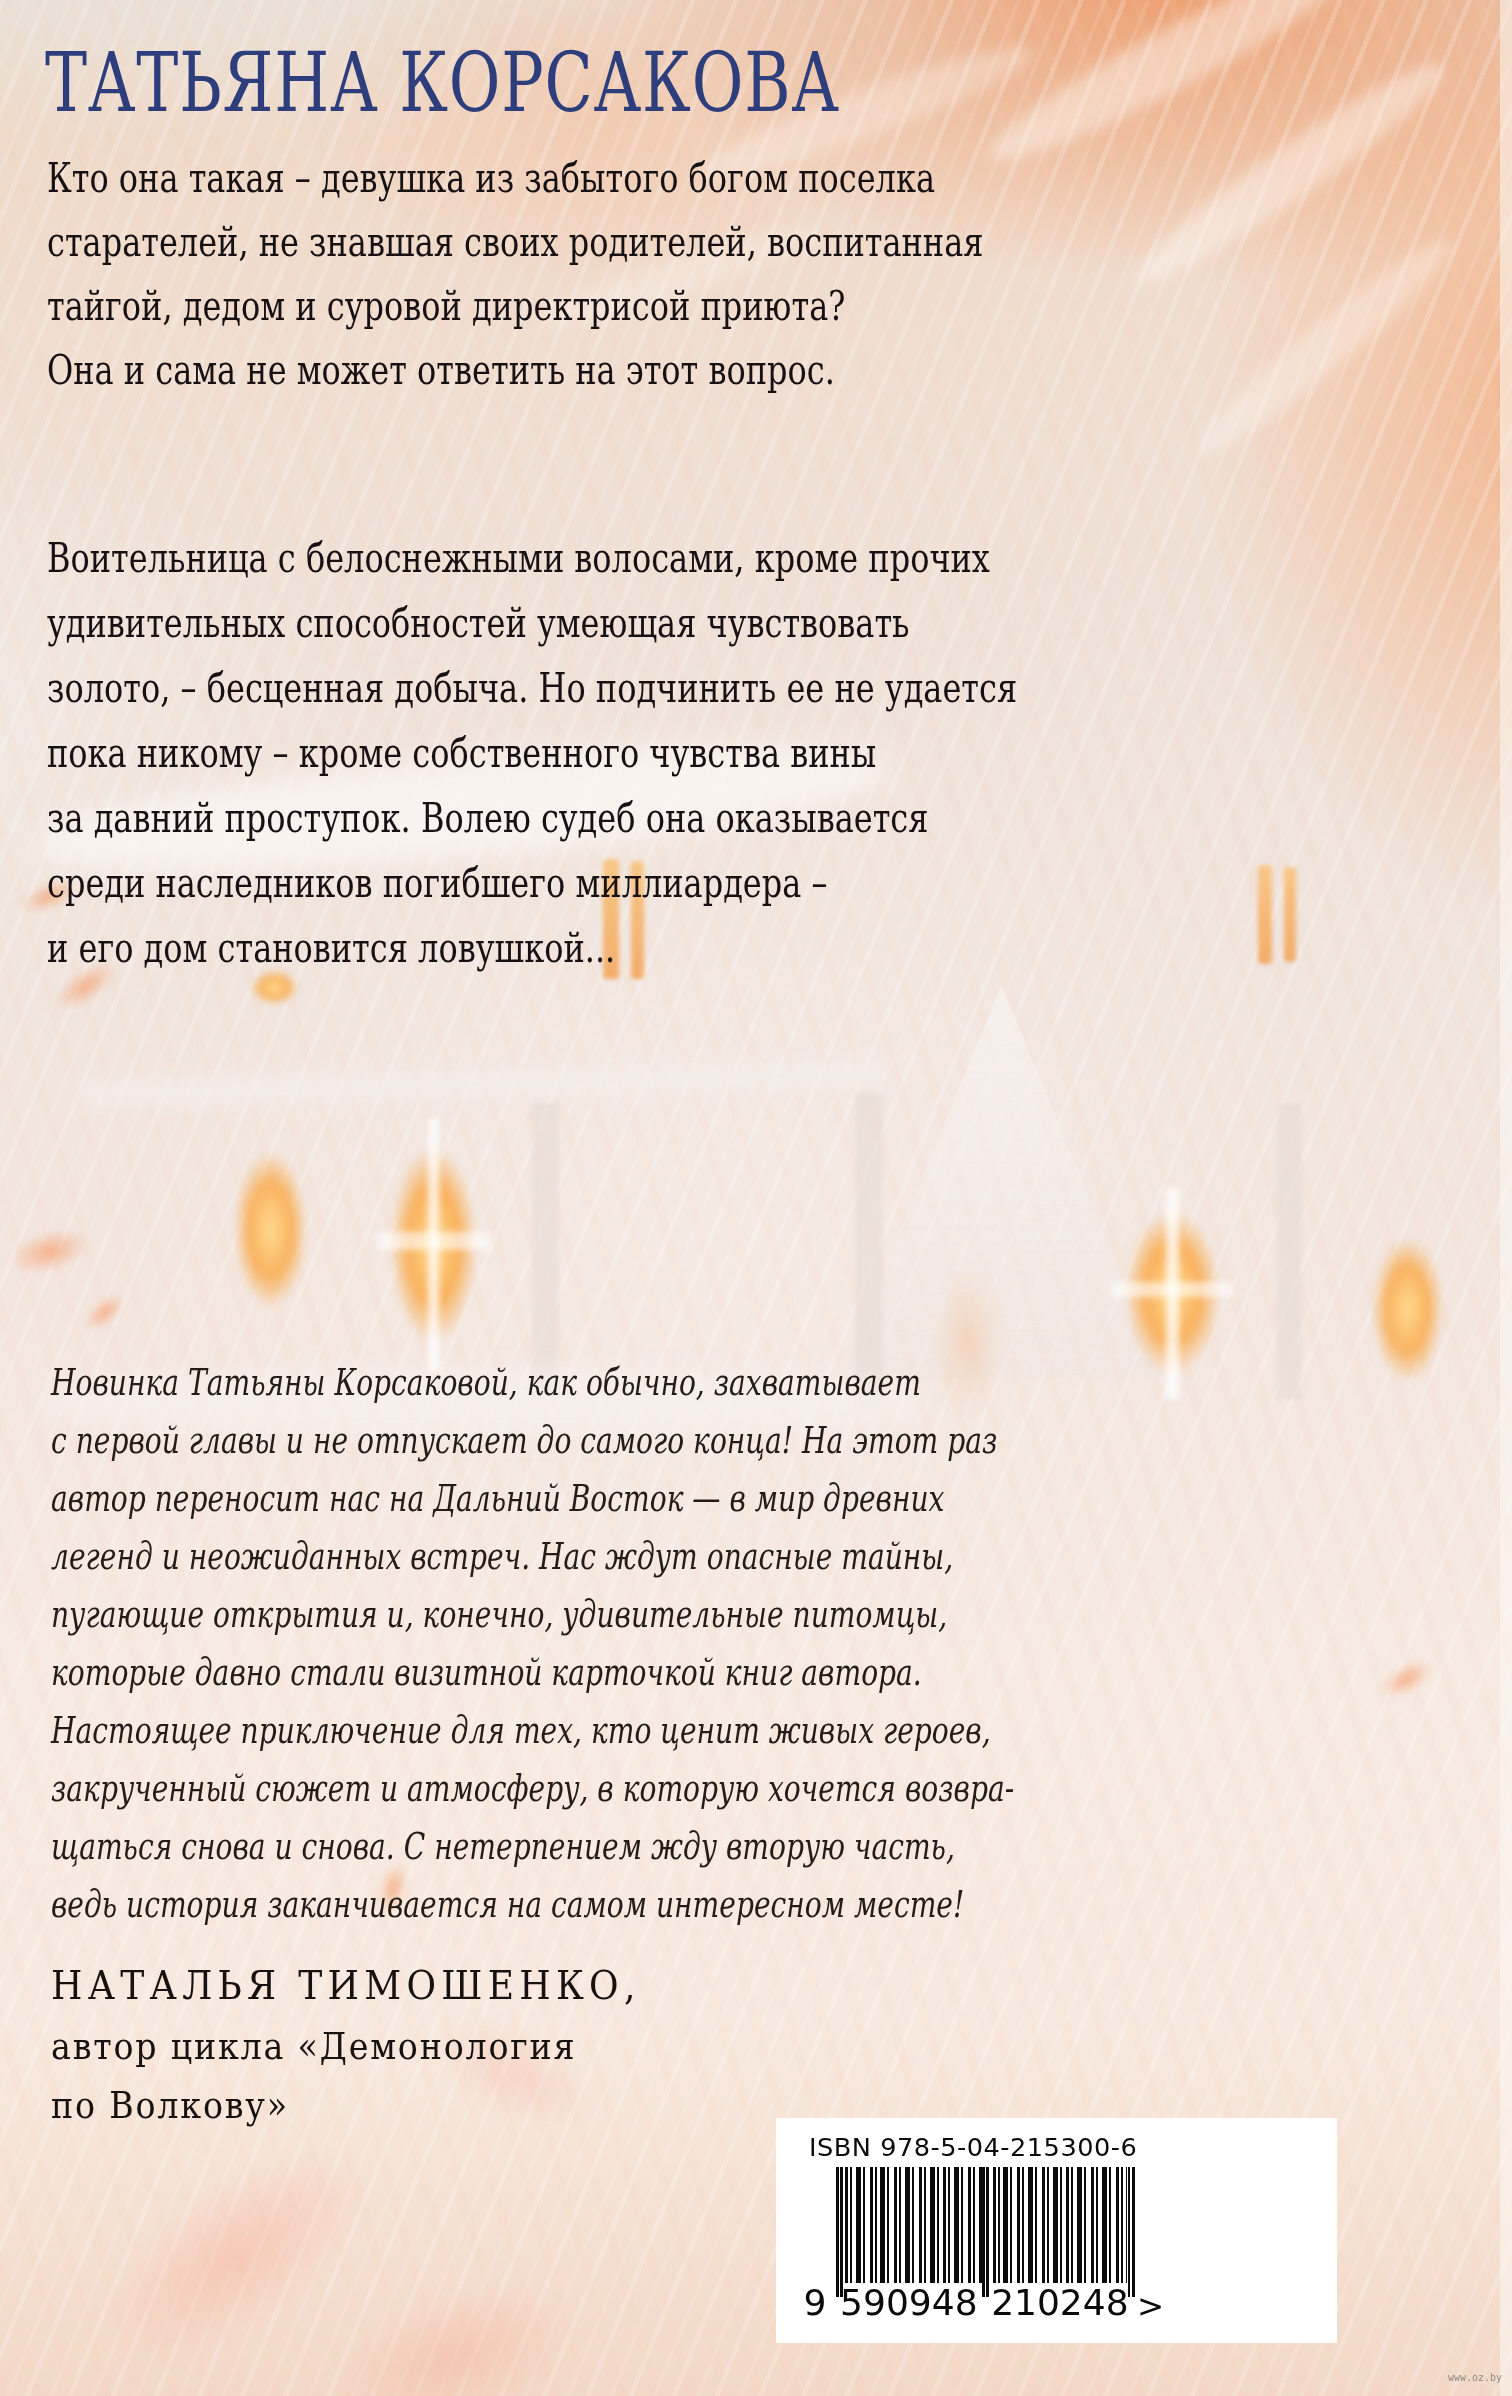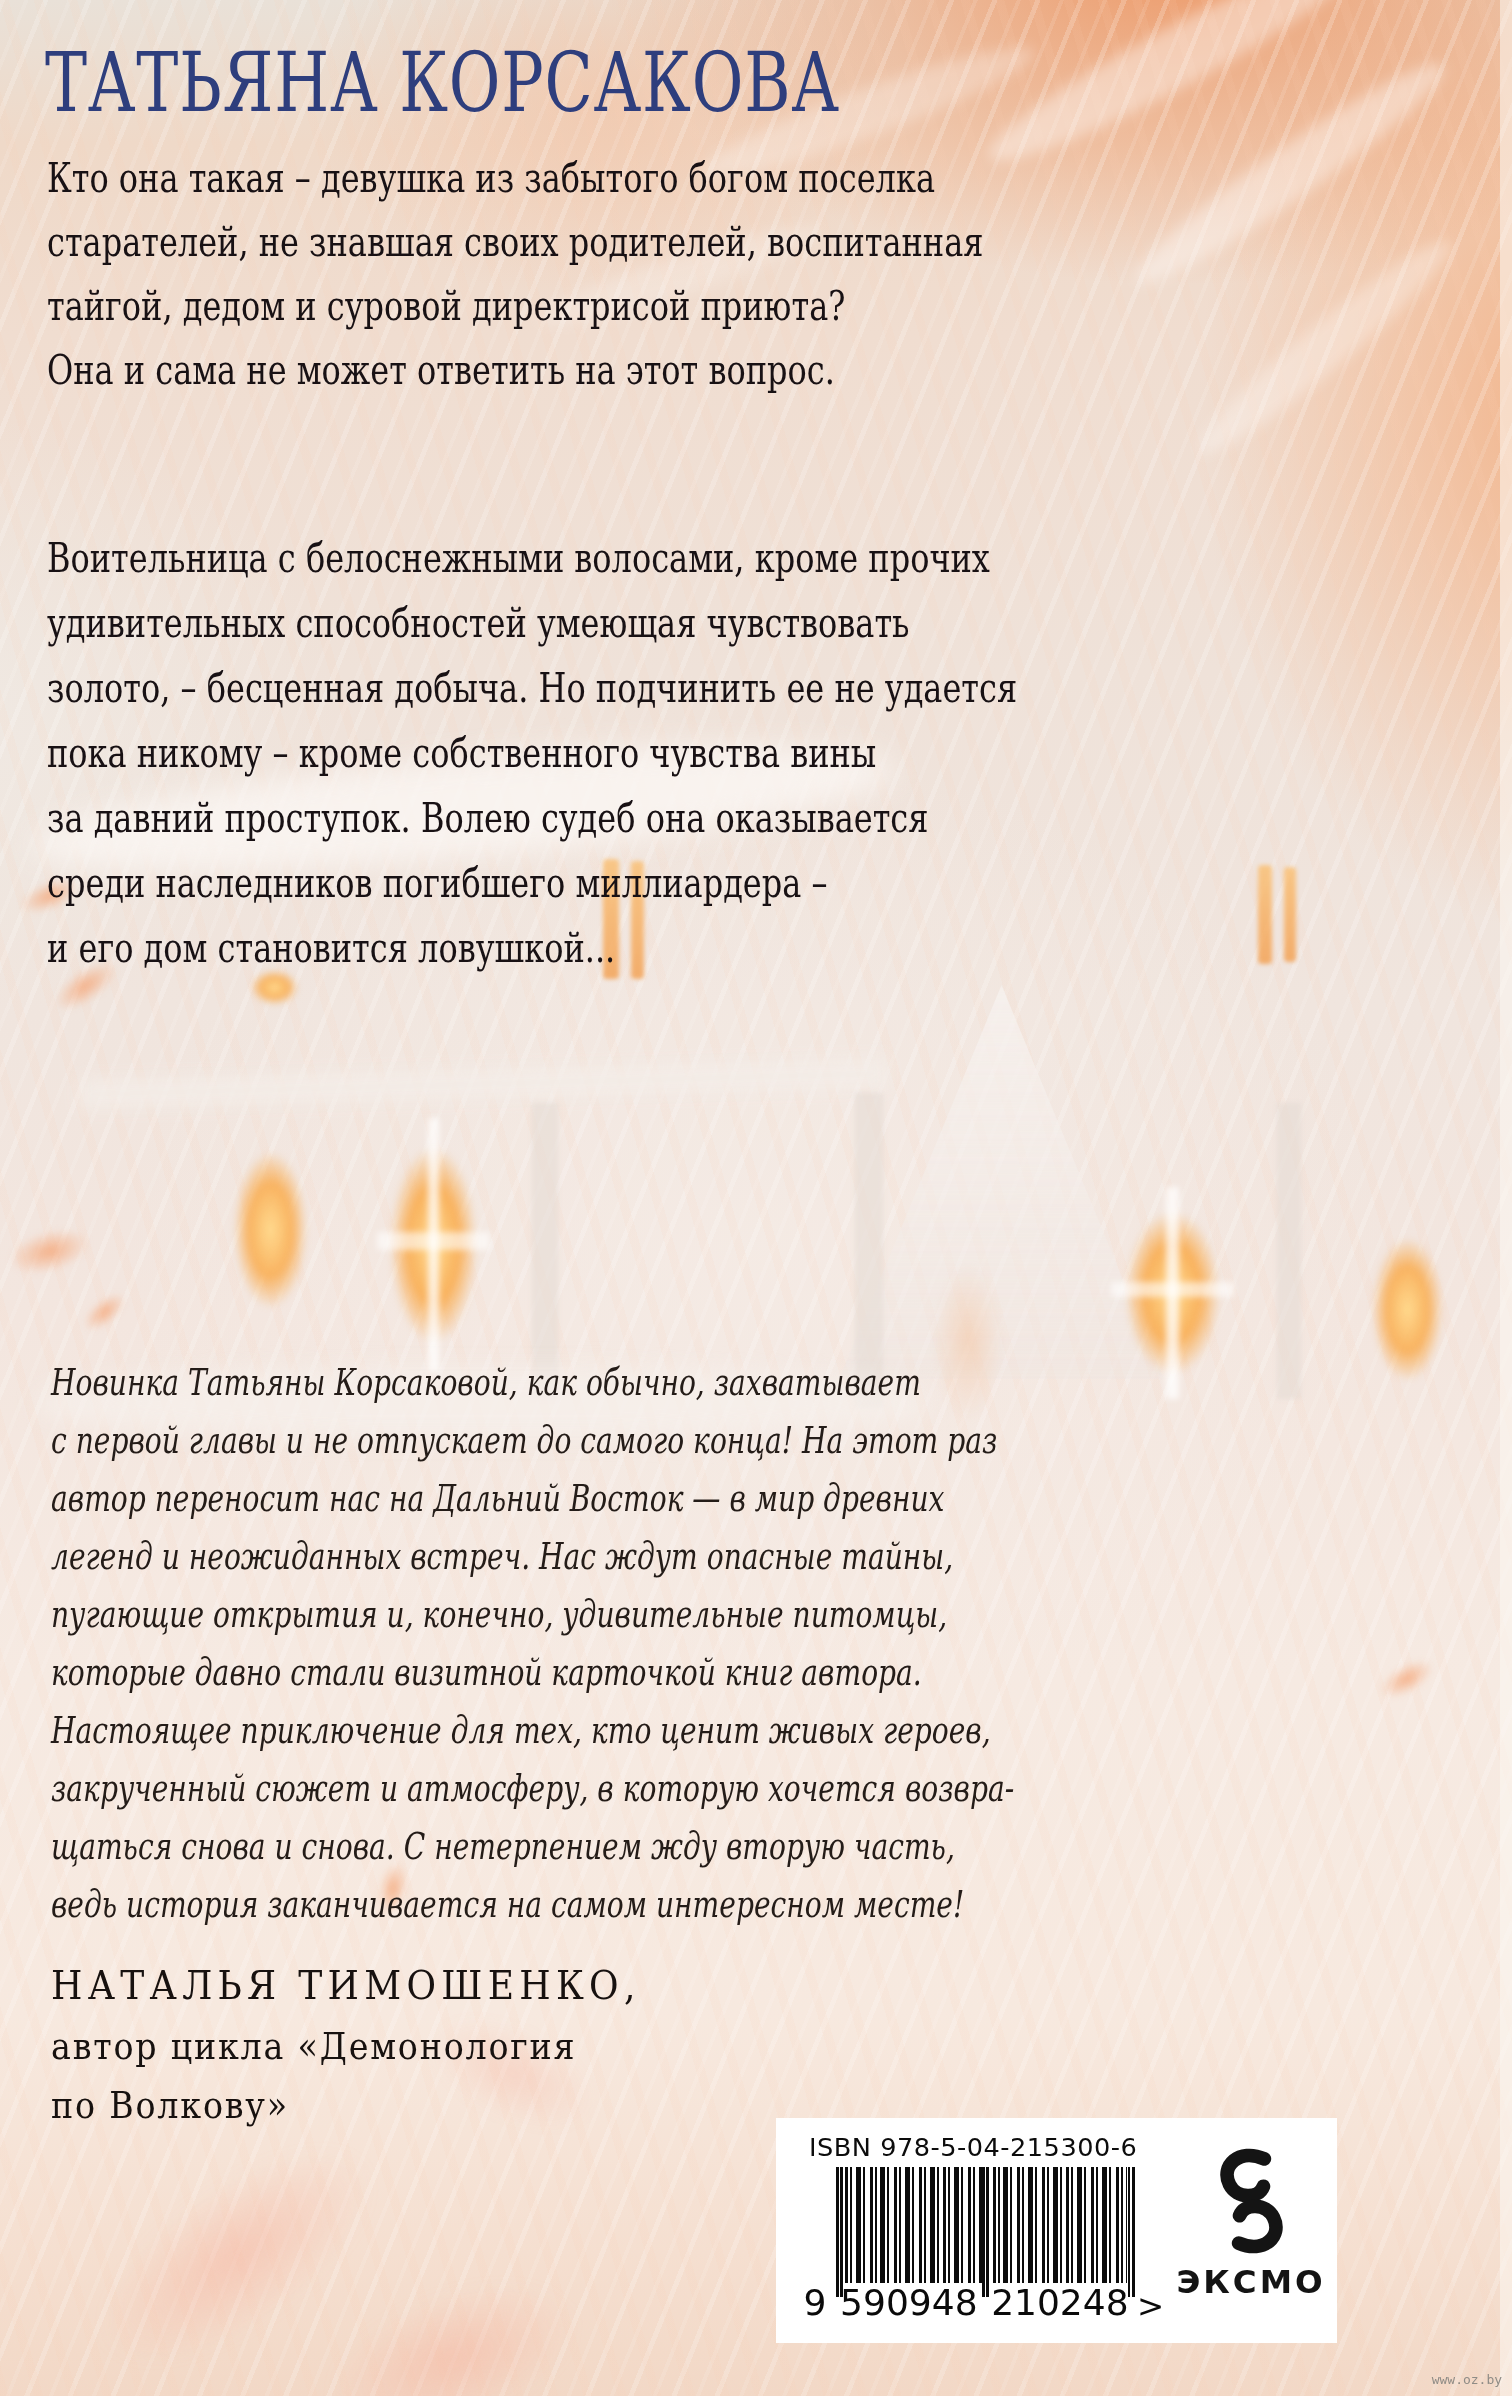--- a/index.html
+++ b/index.html
@@ -53,21 +53,21 @@
   .bars{position:absolute;left:69px;top:49px;width:282px;height:116px;
         background:repeating-linear-gradient(90deg,#0b0b0b 0 3px,#fff 3px 4.9px,#0b0b0b 4.9px 6.9px,#fff 6.9px 10.8px,#0b0b0b 10.8px 15.8px,#fff 15.8px 17.7px,#0b0b0b 17.7px 19.7px,#fff 19.7px 24.6px);}
   .guard{position:absolute;top:49px;width:6.9px;height:130px;
         background:linear-gradient(90deg,#0b0b0b 0 2.5px,#fff 2.5px 4.4px,#0b0b0b 4.4px 6.9px);}
   .g1{left:60px}.g2{left:206px}.g3{left:352px}
   .digits{position:absolute;left:27.6px;top:164px;width:325px;display:flex;justify-content:space-between;
         font-family:"DejaVu Sans", sans-serif;font-size:36px;color:#0a0a0a;}
   .endmark{position:absolute;left:361px;top:169px;font-family:"DejaVu Sans", sans-serif;font-size:32.5px;color:#0a0a0a;}
   .eksmo{position:absolute;left:396px;top:27.6px;width:158px;text-align:center;}
   .eksmo .word{margin-top:3.9px;font-family:"DejaVu Sans", sans-serif;font-weight:bold;font-size:32.5px;letter-spacing:3px;color:#141414;}
-  .watermark{position:absolute;right:9.9px;top:2372px;font-family:"DejaVu Sans Mono", monospace;font-size:13px;color:#8f8c86;}
+  .watermark{position:absolute;right:9.9px;top:2372px;font-family:"DejaVu Sans Mono", monospace;font-size:10px;color:#8f8c86;}
 </style>
 </head>
 <body>
 
 <div class="cover">
 
   <div class="layer streaks1"></div>
   <div class="layer streaks2"></div>
   <div class="layer feather" style="left:965px;top:29.6px;width:414px;height:59px;transform:rotate(-28deg);"></div>
   <div class="layer feather" style="left:1103px;top:148px;width:374px;height:51px;transform:rotate(-35deg);"></div>
@@ -149,27 +149,18 @@
     <div class="guard g1"></div>
     <div class="guard g2"></div>
     <div class="guard g3"></div>
     <div class="digits">
       <span>9</span>
       <span>590948</span>
       <span>210248</span>
     </div>
     <div class="endmark">&gt;</div>
 
-    <div class="eksmo">
-      <span>
-        <svg width="95" height="110" viewBox="0 0 100 120" aria-hidden="true">
-          <path d="M64 14 C36 2 16 22 26 42 C34 58 58 58 63 44" fill="none" stroke="#141414" stroke-width="15" stroke-linecap="round"></path>
-          <path d="M36 106 C64 118 84 98 74 78 C66 62 42 62 37 76" fill="none" stroke="#141414" stroke-width="15" stroke-linecap="round"></path>
-        </svg>
-      </span>
-      <div class="word">ЭКСМО</div>
-    </div>
   </div>
 
   <div class="watermark">www.oz.by</div>
 
 </div>
 
 
 </body></html>

